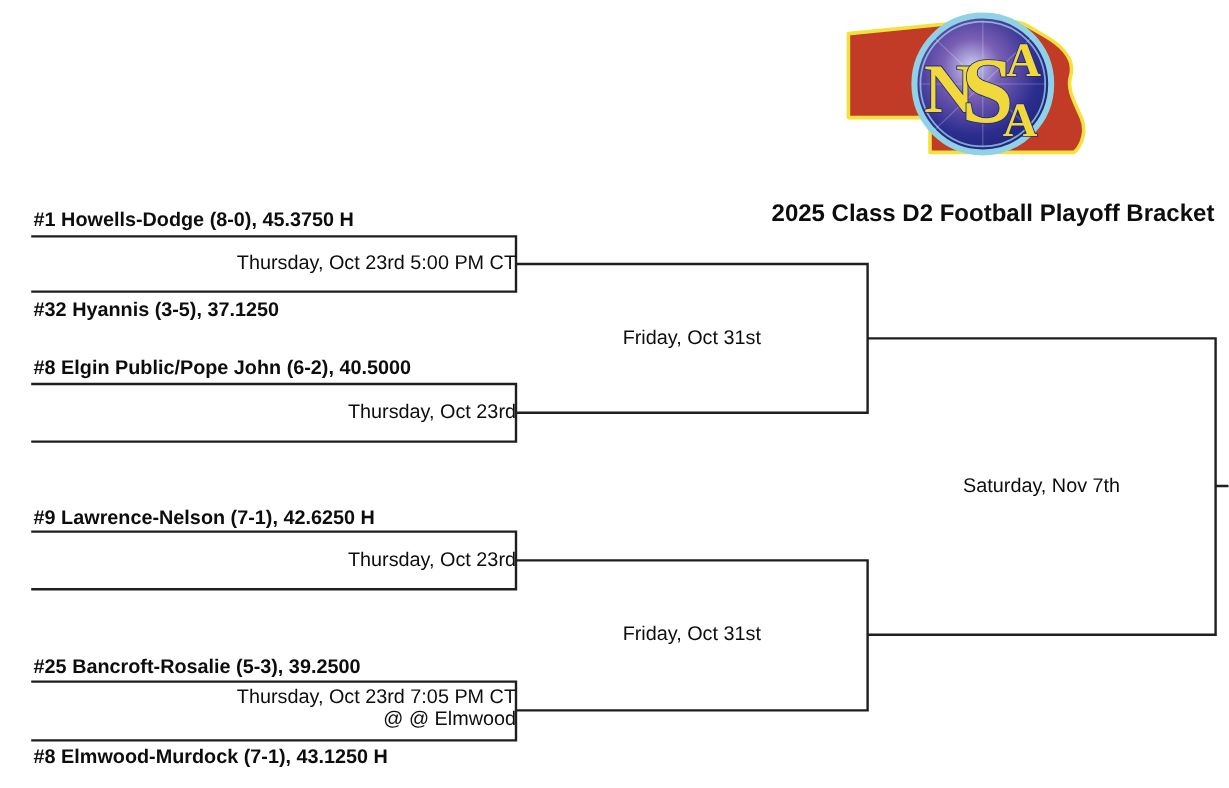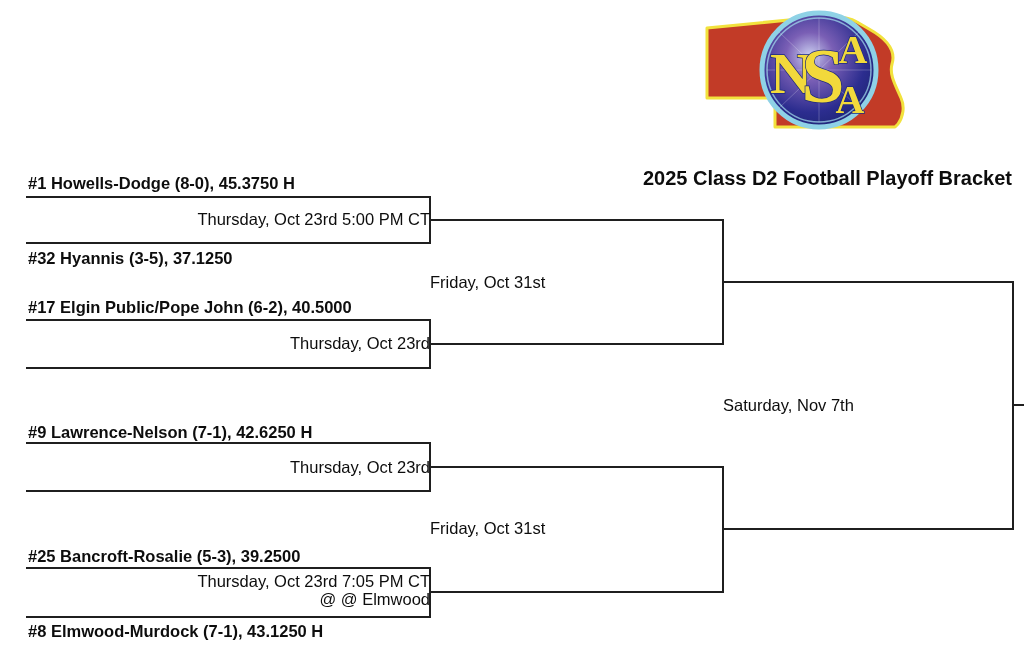--- a/index.html
+++ b/index.html
@@ -13,21 +13,21 @@
   }
   .lines{position:absolute;left:0;top:0;}
   .txt{
     position:absolute;
     font-size:16.5px;
     line-height:17px;
     white-space:nowrap;
   }
   .team{left:28px;width:402px;text-align:left;font-weight:bold;}
   .ginfo{left:26px;width:404px;text-align:right;}
-  .rlabel{text-align:left;}
+  .rlabel{text-align:center;}
   .page-title{
     position:absolute;
     top:146px;right:12px;
     font-size:20px;font-weight:bold;
     white-space:nowrap;
     margin-top:21px;
   }
   .logo{position:absolute;left:699px;top:6px;width:232px;height:130px;}
   .logo svg{display:block;}
   .nsaa-letter{
@@ -79,21 +79,21 @@
       <text class="nsaa-letter" x="151" y="107" font-size="40" text-anchor="middle">A</text>
     </svg>
   </div>
 
   <div class="page-title">2025 Class D2 Football Playoff Bracket</div>
 
   <div class="txt team" style="top:175px">#1 Howells-Dodge (8-0), 45.3750 H</div>
   <div class="txt ginfo" style="top:211px">Thursday, Oct 23rd 5:00 PM CT</div>
   <div class="txt team" style="top:250px">#32 Hyannis (3-5), 37.1250</div>
 
-  <div class="txt team" style="top:299px">#17 Elgin Public/Pope John (6-2), 40.5000</div>
+  <div class="txt team" style="top:299px">#8 Elgin Public/Pope John (6-2), 40.5000</div>
   <div class="txt ginfo" style="top:335px">Thursday, Oct 23rd</div>
 
   <div class="txt team" style="top:424px">#9 Lawrence-Nelson (7-1), 42.6250 H</div>
   <div class="txt ginfo" style="top:459px">Thursday, Oct 23rd</div>
 
   <div class="txt team" style="top:548px">#25 Bancroft-Rosalie (5-3), 39.2500</div>
   <div class="txt ginfo" style="top:573px">Thursday, Oct 23rd 7:05 PM CT</div>
   <div class="txt ginfo" style="top:591px">@ @ Elmwood</div>
   <div class="txt team" style="top:623px">#8 Elmwood-Murdock (7-1), 43.1250 H</div>
 

